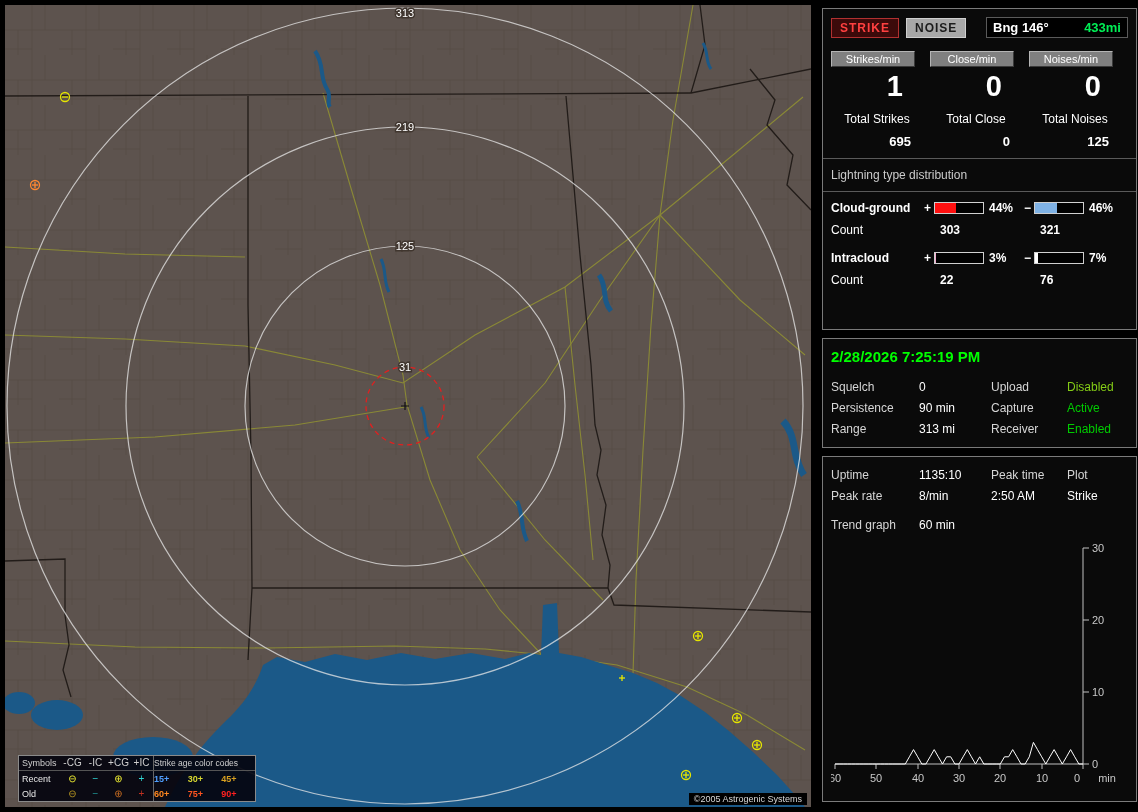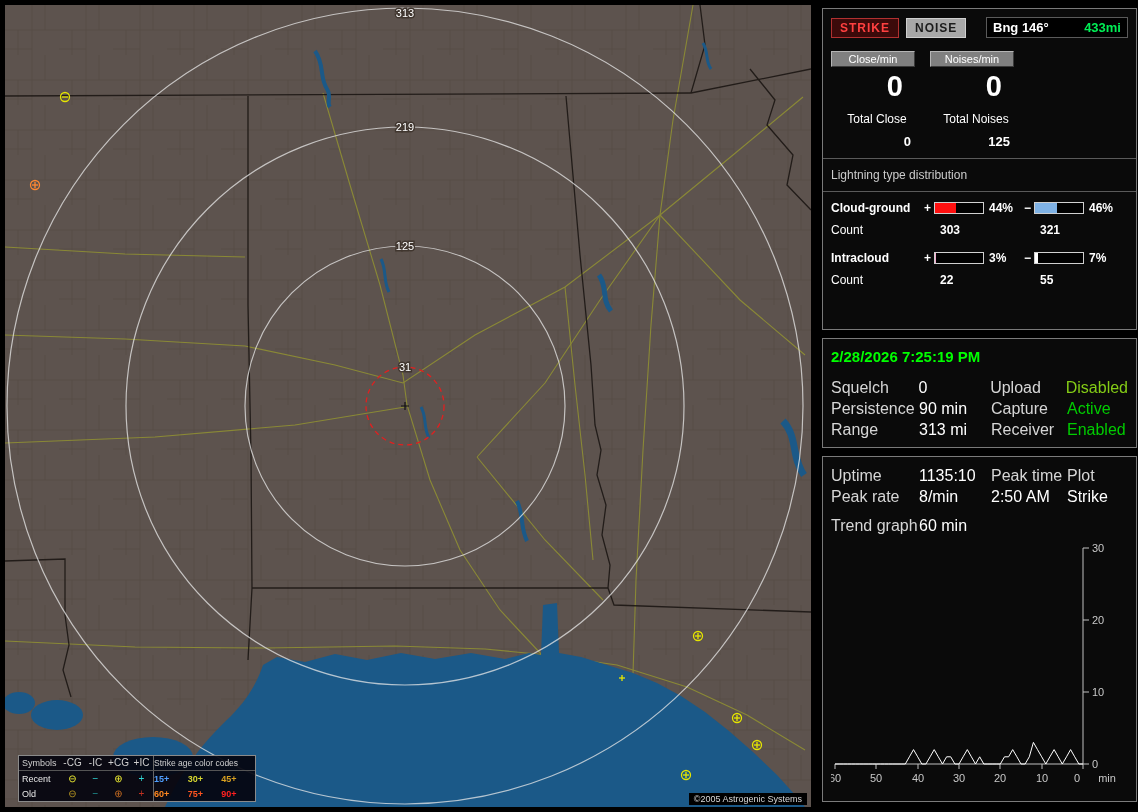--- a/index.html
+++ b/index.html
@@ -46,21 +46,21 @@
   .dist-row{display:flex;align-items:center;margin:8px 0;font-size:12px}
   .c-label{width:90px;font-weight:bold}
   .count-row .c-label{font-weight:normal}
   .c-sign{width:13px;font-weight:bold;text-align:center}
   .c-gauge{width:50px;height:12px;border:1px solid #cfcfcf;background:#000;display:inline-block;overflow:hidden}
   .g-fill{display:block;height:100%;width:0}
   .c-pct{width:37px;font-weight:bold;padding-left:5px}
   .c-count{width:87px;padding-left:6px;font-weight:bold}
 
   .timestamp{font-size:15px;font-weight:bold;margin:1px 0 12px}
-  .srow{display:flex;font-size:16px;line-height:21px}
+  .srow{display:flex;font-size:12px;line-height:21px}
   .sl1{width:88px;color:#d6d6d6}
   .sv1{width:72px;color:#fff}
   .sl2{width:76px;color:#d6d6d6}
   .sv2{flex:1;color:#fff}
   .lab{color:#d6d6d6}
 
   .trend-svg{display:block;margin-top:6px}
   .ax{stroke:#c0c0c0;stroke-width:1}
   .tick-label{font-size:11px;fill:#c8c8c8;font-family:"Liberation Sans",sans-serif}
 </style>
@@ -216,20 +216,26 @@
       <button class="strike-btn">STRIKE</button>
       <button class="noise-btn">NOISE</button>
       <div class="bng-box">
         <span>Bng 146°</span>
         <span style="color: rgb(0, 238, 85);">433mi</span>
       </div>
     </div>
 
     <div class="rates-grid">
       <div class="rate-col">
+        <button class="rate-btn">Strikes/min</button>
+        <div class="rate-big">1</div>
+        <div class="total-label">Total Strikes</div>
+        <div class="total-value">695</div>
+      </div>
+      <div class="rate-col">
         <button class="rate-btn">Close/min</button>
         <div class="rate-big">0</div>
         <div class="total-label">Total Close</div>
         <div class="total-value">0</div>
       </div>
       <div class="rate-col">
         <button class="rate-btn">Noises/min</button>
         <div class="rate-big">0</div>
         <div class="total-label">Total Noises</div>
         <div class="total-value">125</div>
@@ -272,21 +278,21 @@
       <span class="c-gauge">
           <span class="g-fill" style="width: 7%; background: rgb(255, 255, 255);"></span>
         </span>
       <span class="c-pct">7%</span>
     </div>
     <div class="dist-row count-row">
       <span class="c-label">Count</span>
       <span class="c-sign"></span>
       <span class="c-count">22</span>
       <span class="c-sign"></span>
-      <span class="c-count">55</span>
+      <span class="c-count">76</span>
     </div>
   </section>
 
   <section class="panel" id="panel-status">
     <div class="timestamp" style="color: rgb(0, 255, 0);">2/28/2026 7:25:19 PM</div>
     <div class="srow">
       <span class="sl1">Squelch</span>
       <span class="sv1">0</span>
       <span class="sl2">Upload</span>
       <span class="sv2" style="color: #84cc16;">Disabled</span>

